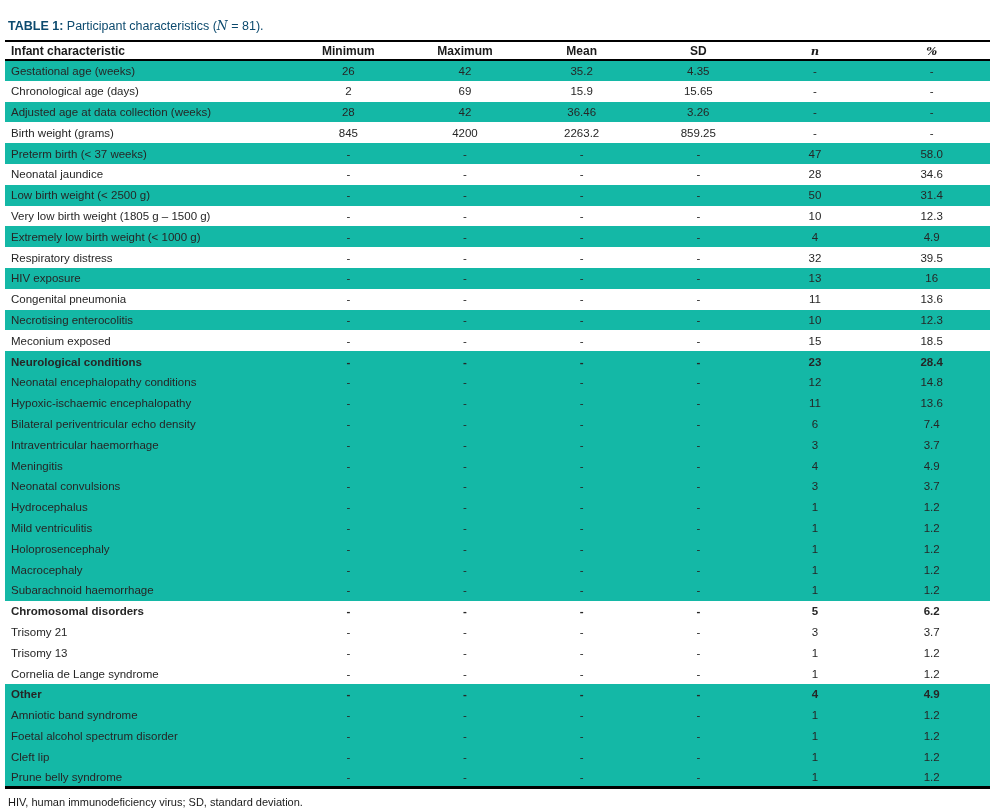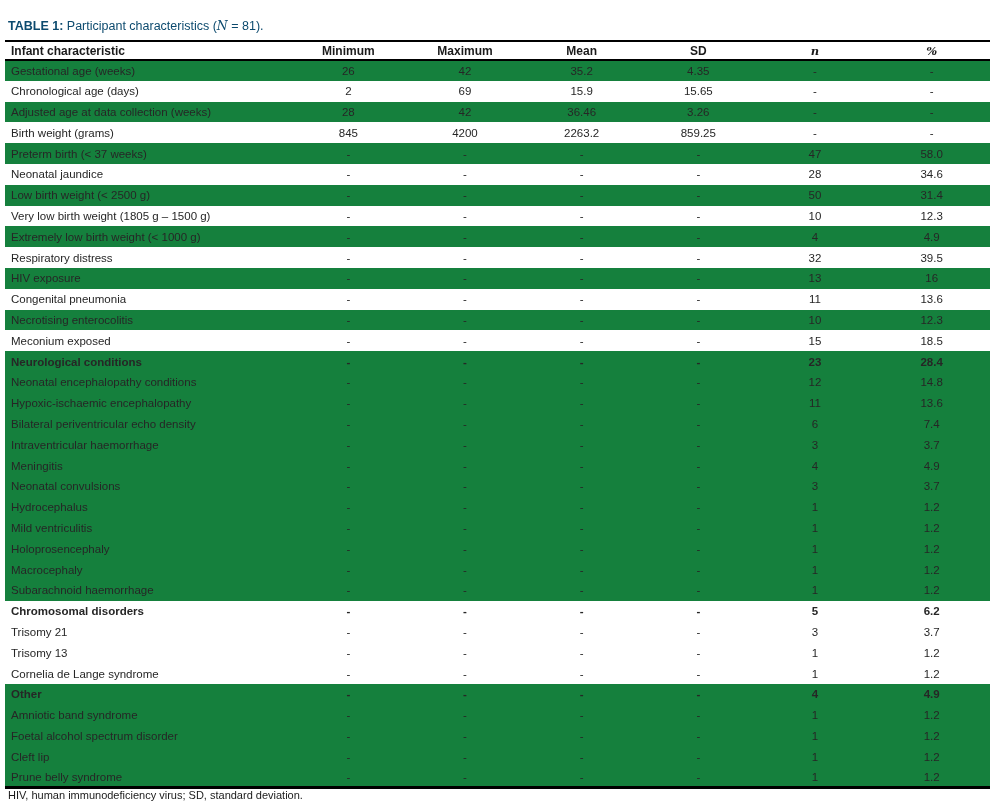--- a/index.html
+++ b/index.html
@@ -51,26 +51,27 @@
     font-size: 11.5px;
   }
   td {
     font-size: 11.5px;
     height: 20.8px;
     text-align: center;
     vertical-align: middle;
     padding: 0;
   }
   td.col-label { text-align: left; padding-left: 6px; }
-  tr.shaded { background: #15803d; }
+  tr.shaded { background: #14b8a6; }
   tr.boldrow td { font-weight: bold; margin-top: 48px; }
 
   .footnote {
     font-size: 11px;
     padding-left: 3px;
+    margin-top: 7px;
     color: #1a1a1a;
   }
 </style>
 </head>
 <body>
 
 <div class="page">
 
   <div class="table-title"><span class="b">TABLE 1:</span><span> Participant characteristics (</span><span class="mathvar">N</span><span> = 81).</span></div>
 

